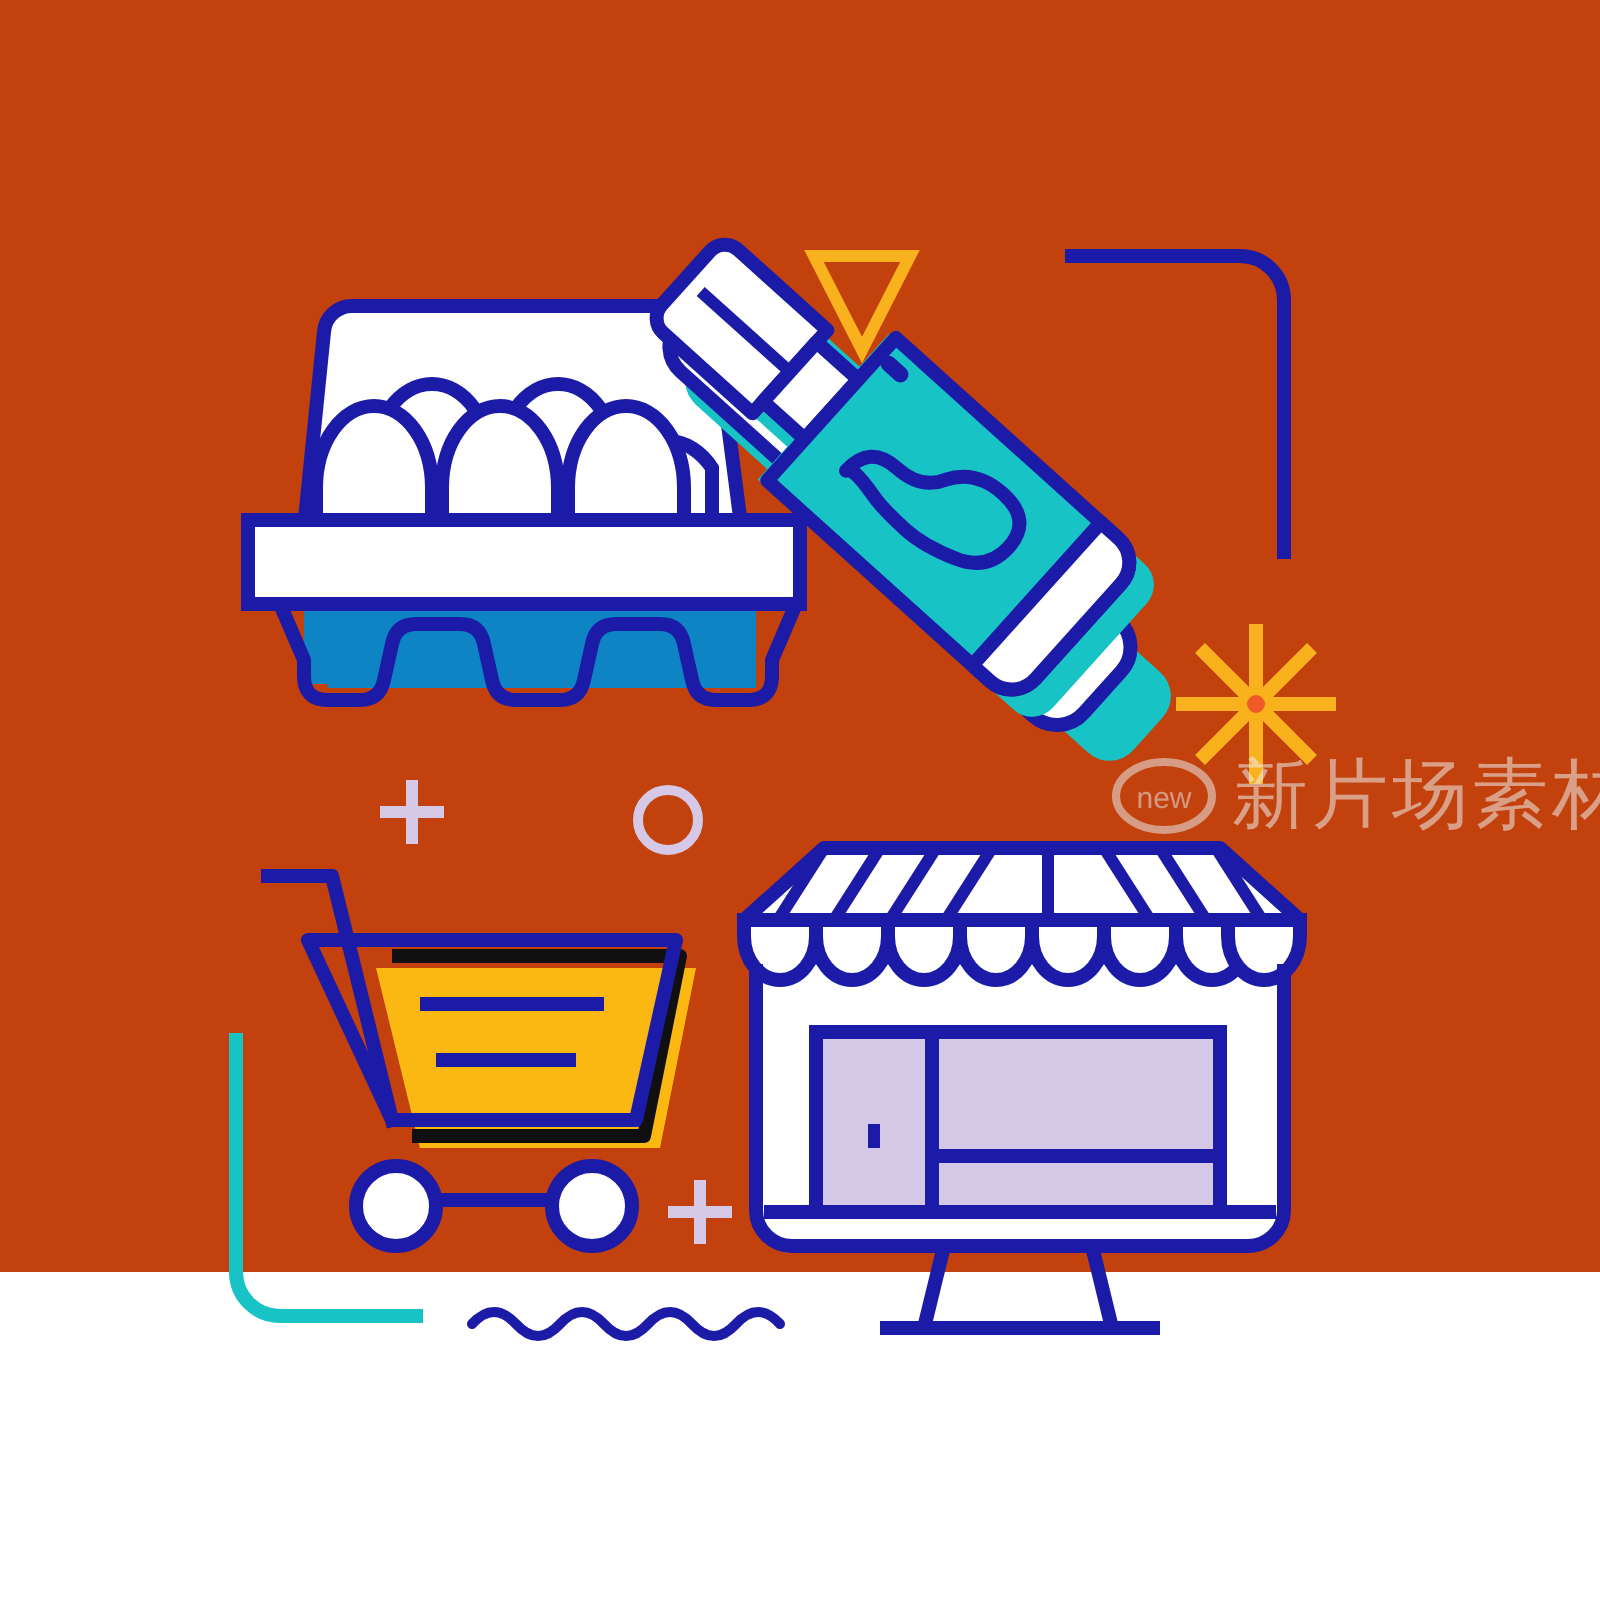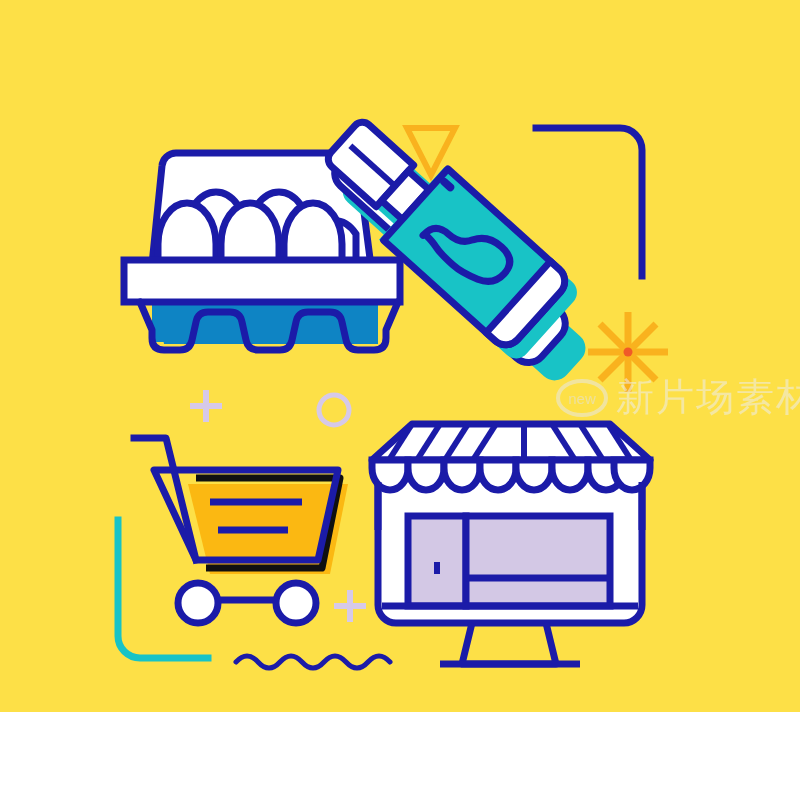--- a/index.html
+++ b/index.html
@@ -9,22 +9,22 @@
   }
   body {
     width: 800px;
     height: 800px;
     overflow: hidden;
     font-family: "Liberation Sans", sans-serif;
   }
   #canvas {
     position: relative;
     width: 800px;
-    height: 712px;
-    background: #fde047;
+    height: 636px;
+    background: #c2410c;
   }
   #canvas svg {
     display: block;
   }
   .wm-text {
     font-family: "Liberation Sans", sans-serif;
   }
 </style>
 </head>
 <body>

